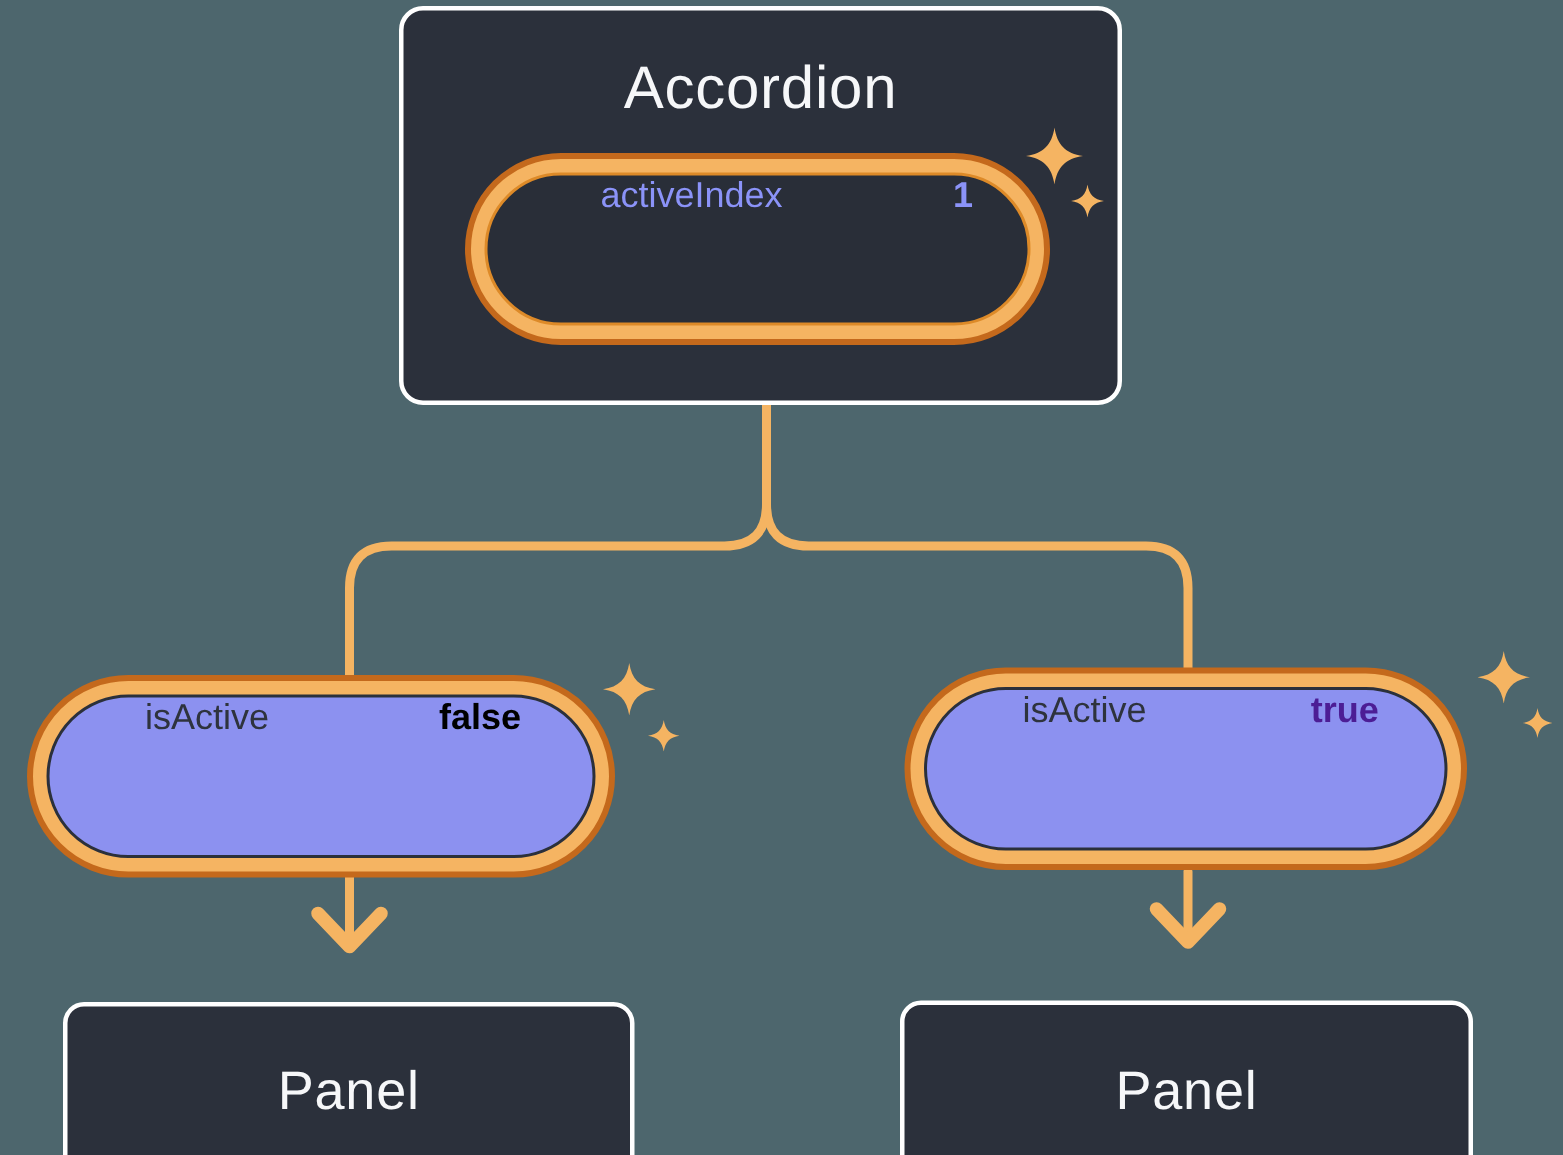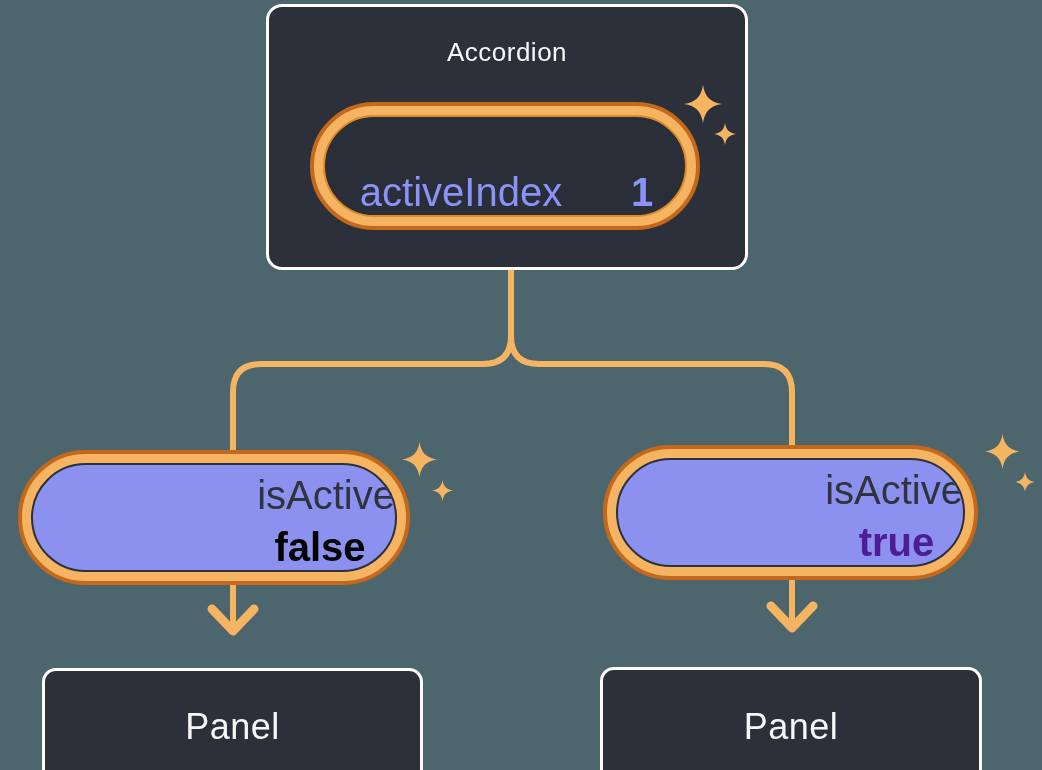--- a/index.html
+++ b/index.html
@@ -28,21 +28,21 @@
     border-radius: 16px;
     z-index: 2;
   }
   .card-accordion {
     left: 266px; top: 4px;
     width: 482px; height: 266px;
   }
   .card-title {
     margin-top: 30px;
     text-align: center;
-    font-size: 26px;
+    font-size: 40px;
     font-weight: 500;
     letter-spacing: 0.5px;
     color: #F6F7F9;
   }
   .pill {
     position: absolute;
     box-sizing: border-box;
     background: #F5B462;
     border: 4px solid #C4691C;
     border-radius: 999px;
@@ -51,34 +51,33 @@
     z-index: 3;
   }
   .pill-state { left: 310px; top: 102px; width: 390px; height: 128px; }
   .pill-prop-left { left: 18px;  top: 450px; width: 392px; height: 135px; }
   .pill-prop-right { left: 603px; top: 445px; width: 375px; height: 135px; }
   .pill-inner {
     flex: 1;
     box-sizing: border-box;
     border-radius: 999px;
     display: flex;
-    align-items: flex-end;
+    align-items: flex-start;
     overflow: hidden;
-    font-size: 40px;
+    font-size: 24px;
   }
   .pill-inner.dark {
     background: #292E38;
     border: 2px solid #DD8A28;
     color: #8B93F8;
   }
   .pill-inner.purple {
     background: #8C91F0;
     border: 2px solid #2B303B;
     color: #2E333D;
-    flex-direction: column;
   }
   .pill-cell {
     display: flex;
     align-items: center;
     justify-content: center;
   }
   .pill-cell.key { flex: 1; }
   .pill-cell.value { font-weight: 700; }
   .pill-state .pill-cell.value { width: 86px; }
   .pill-prop-left .pill-cell.value { width: 150px; color: #000000; }

